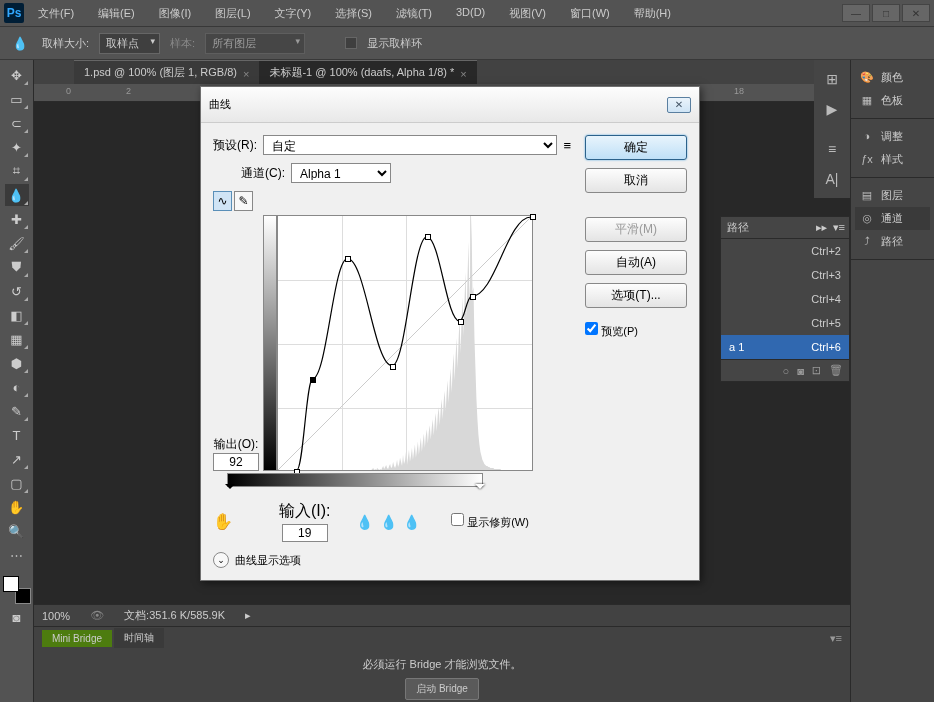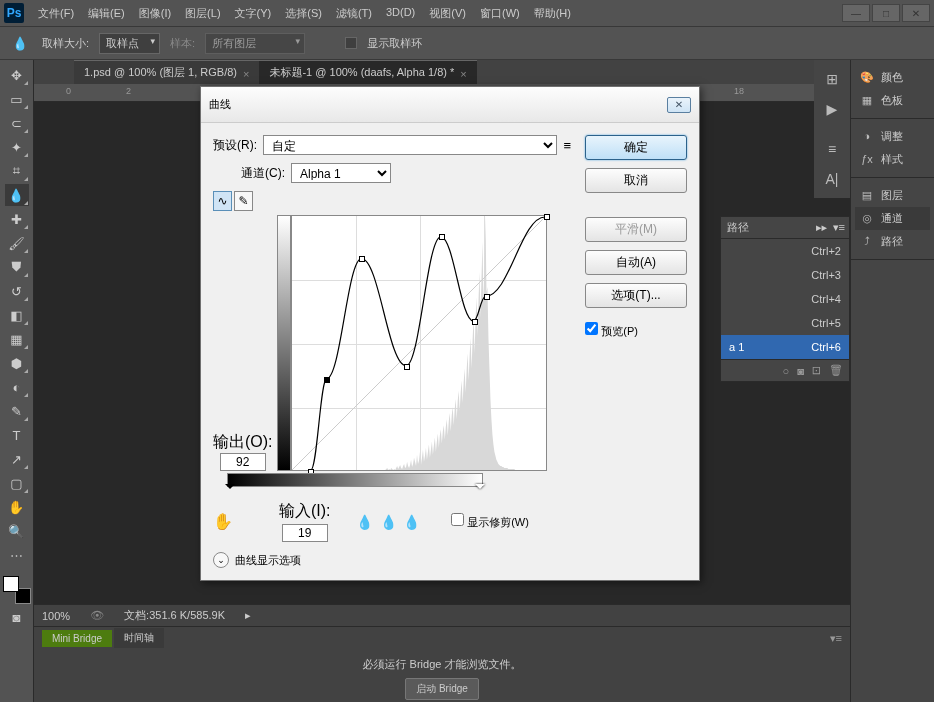--- a/index.html
+++ b/index.html
@@ -1,19 +1,19 @@
 <!DOCTYPE html>
 <html><head>
 <meta charset="utf-8">
 <style>
 *{margin:0;padding:0;box-sizing:border-box;font-family:"Microsoft YaHei",Tahoma,sans-serif;font-size:11px;user-select:none}
 body{background:#535353;width:934px;height:702px;overflow:hidden;color:#ccc}
 .titlebar{height:26px;background:#535353;display:flex;align-items:center;padding:0 4px}
 .ps-logo{width:20px;height:20px;background:linear-gradient(135deg,#001E36,#001E36);color:#31A8FF;display:flex;align-items:center;justify-content:center;font-weight:bold;font-size:12px;border-radius:2px;margin-right:8px}
-.menubar{display:flex;gap:2px;flex:1}
+.menubar{display:flex;gap:12px;flex:1}
 .menuitem{padding:4px 6px;cursor:default}
 .winctrl{display:flex;gap:2px}
 .winbtn{width:28px;height:18px;background:#666;display:flex;align-items:center;justify-content:center;color:#333;border:1px solid #444;font-size:10px}
 .optbar{height:34px;background:#535353;border-top:1px solid #383838;border-bottom:1px solid #383838;display:flex;align-items:center;padding:0 8px;gap:10px}
 .dropdown{background:#3f3f3f;border:1px solid #666;padding:2px 20px 2px 6px;position:relative;color:#ccc;min-width:60px}
 .dropdown::after{content:"▾";position:absolute;right:4px;top:2px;font-size:9px}
 .optlbl{color:#ccc}
 .cbx{width:12px;height:12px;border:1px solid #666;background:#3f3f3f;display:inline-block;vertical-align:middle}
 .main{display:flex;height:642px}
 .toolbar{width:34px;background:#535353;border-right:1px solid #2a2a2a;display:flex;flex-direction:column;align-items:center;padding-top:4px;gap:2px}
@@ -289,21 +289,21 @@
       <div class="row" style="margin-left:28px">
         <label>通道(C):</label>
         <select class="dlg-select" style="flex:0 0 100px"><option>Alpha 1</option></select>
       </div>
       <div class="tool-col">
         <div class="mode-btn active">∿</div>
         <div class="mode-btn">✎</div>
       </div>
       <div class="curve-wrap">
         <div class="output-col">
-          <label style="font-size:16px">输出(O):</label>
+          <label style="font-size:12px">输出(O):</label>
           <input class="io-input" value="92" style="">
         </div>
         <div class="v-grad"></div>
         <div class="curve-box">
           <div class="grid-line" style="left:64px;top:0;width:1px;height:100%"></div>
           <div class="grid-line" style="left:128px;top:0;width:1px;height:100%"></div>
           <div class="grid-line" style="left:192px;top:0;width:1px;height:100%"></div>
           <div class="grid-line" style="top:64px;left:0;height:1px;width:100%"></div>
           <div class="grid-line" style="top:128px;left:0;height:1px;width:100%"></div>
           <div class="grid-line" style="top:192px;left:0;height:1px;width:100%"></div>

